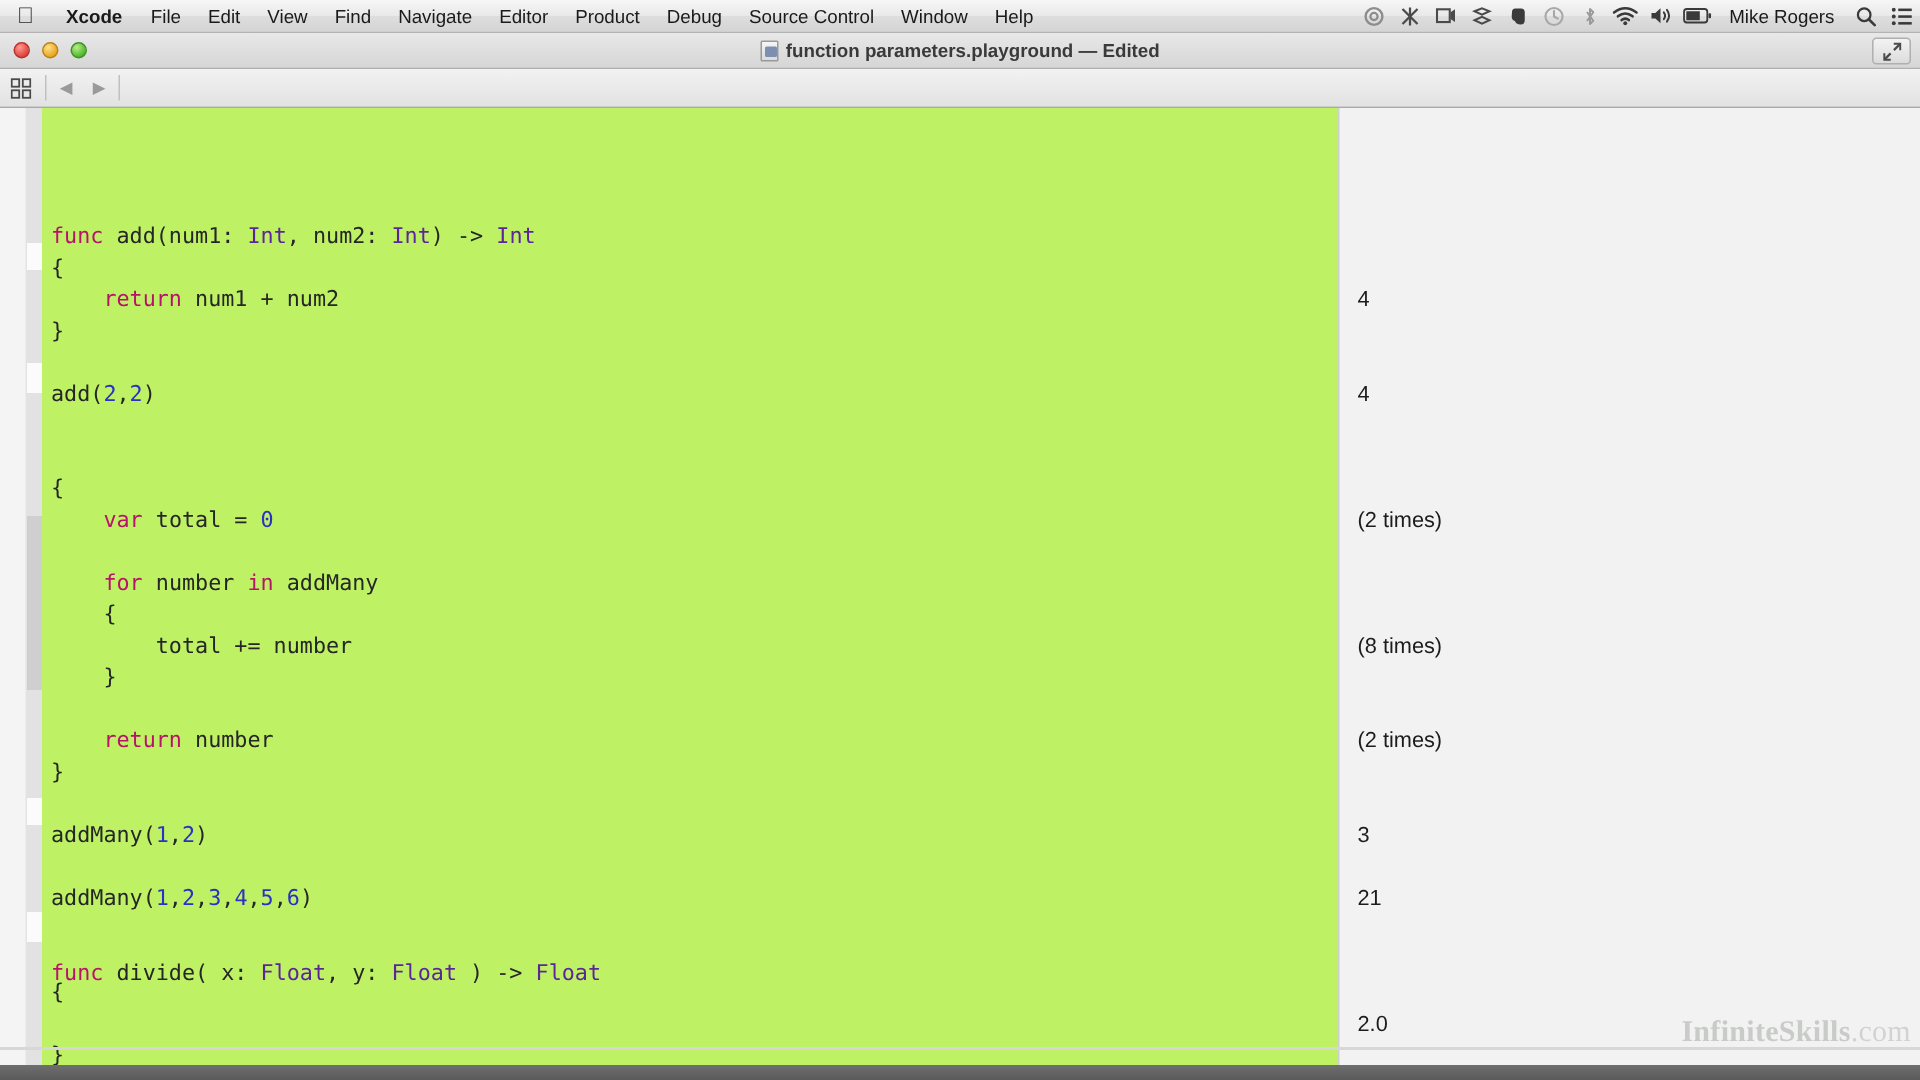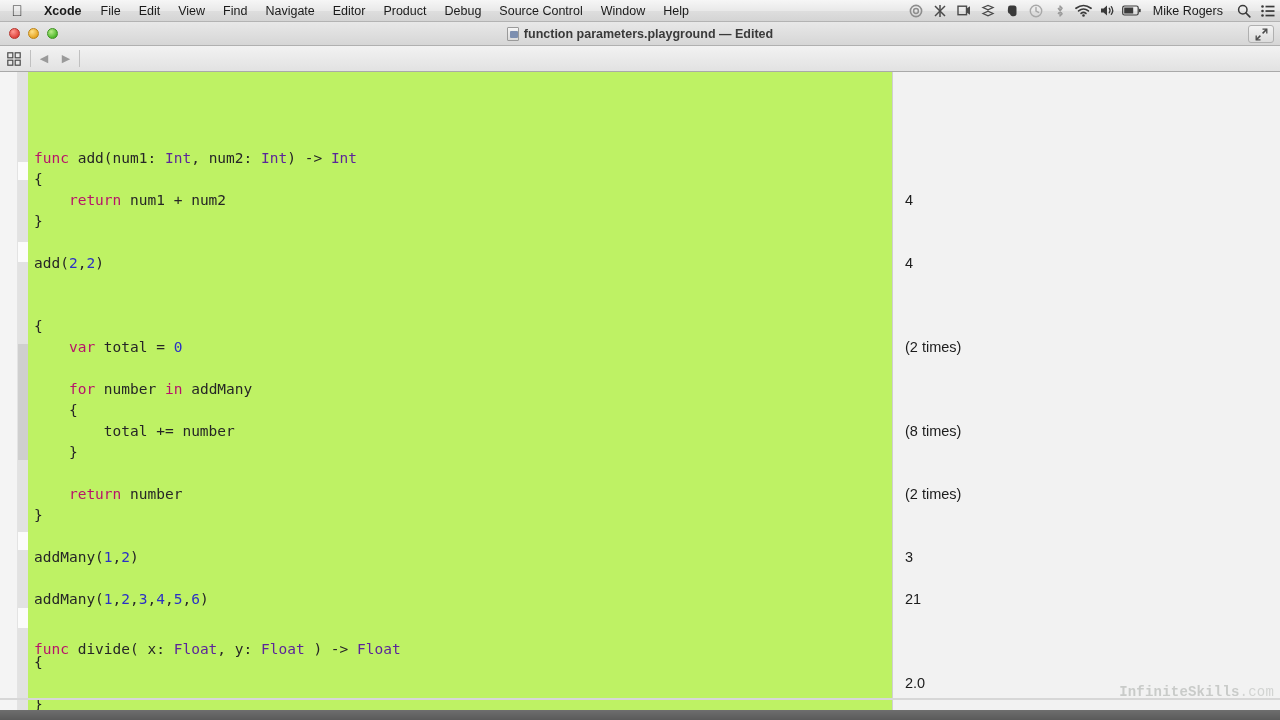--- a/index.html
+++ b/index.html
@@ -126,22 +126,22 @@
 
   
   .kw   { color:#b8136a; }   
   .typ  { color:#5c2699; }   
   .num  { color:#2b31c4; }   
   .pln  { color:#262626; }
 
   
   #watermark {
     position:absolute; right:6px; bottom:10px;
-    font-family:Liberation Mono, monospace;
-    font-size:14px; font-weight:bold; letter-spacing:0.2px;
+    font-family:Liberation Serif, serif;
+    font-size:20px; font-weight:bold; letter-spacing:0.2px;
     color:rgba(150,155,150,0.45);
     pointer-events:none; user-select:none;
   }
   #watermark .dim { font-weight:normal; color:rgba(160,165,160,0.40); }
 
   
   #bottom-edge {
     position:absolute; left:0; bottom:0; width:1280px; height:10px;
     background:linear-gradient(to bottom,#6e6e6e,#5a5a5a);
   }

